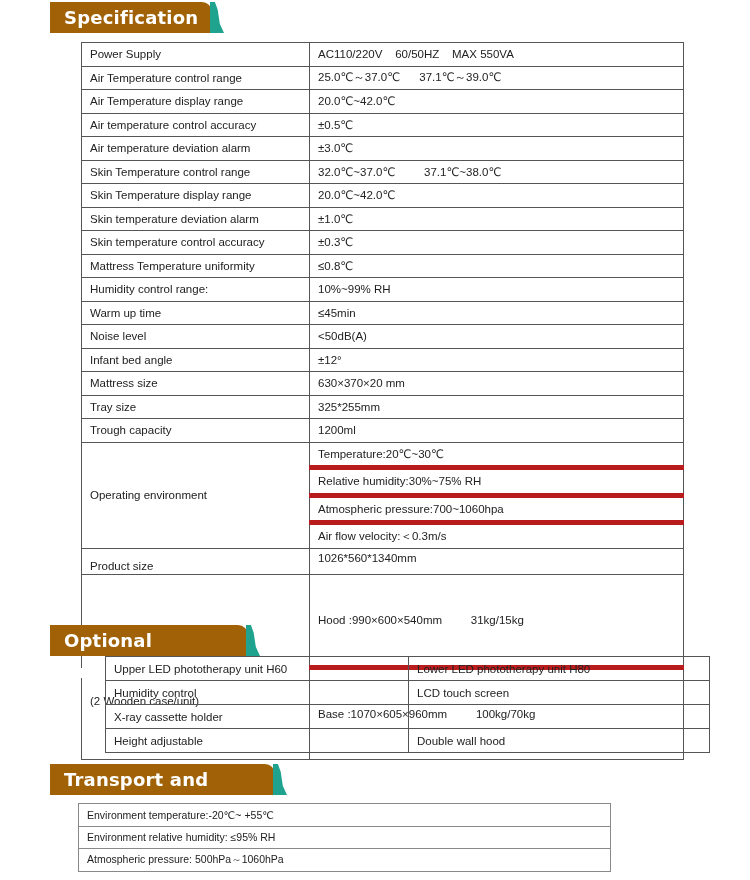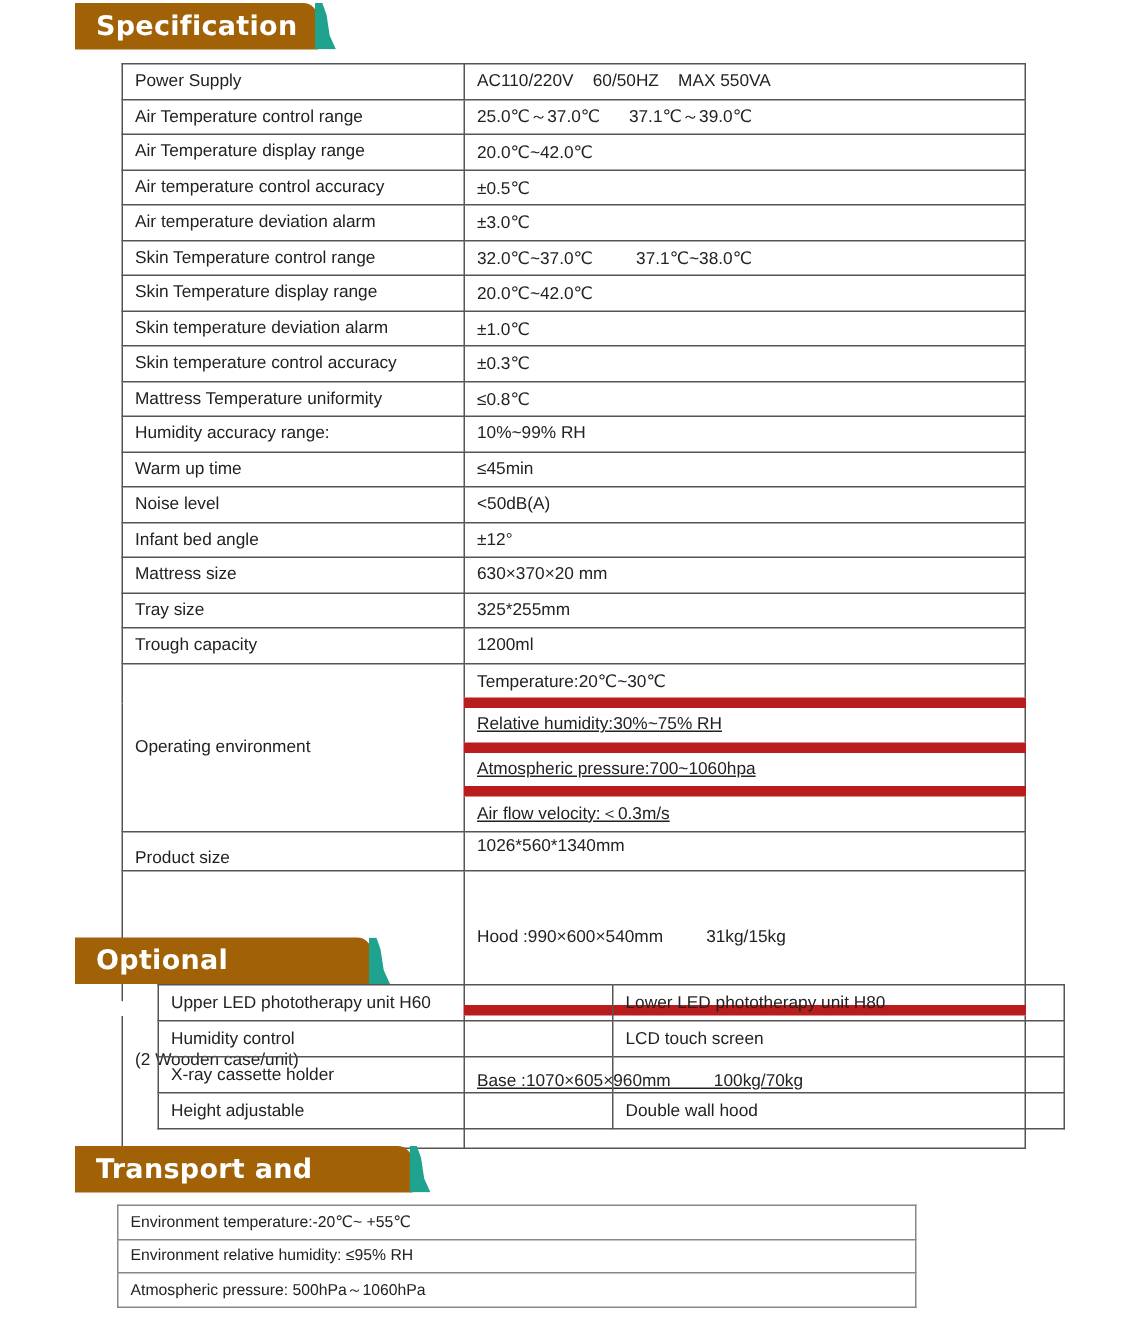--- a/index.html
+++ b/index.html
@@ -48,21 +48,21 @@
     }
     td {
       border: 1px solid #555;
       padding: 0 0 0 8px;
       vertical-align: middle;
       white-space: pre;
     }
     #spec-table { left: 81px; top: 42px; width: 603px; }
     #spec-table td { height: 22.5px; margin-top: 24px; }
     #spec-table td.label { width: 219px; }
-    #spec-table td.sub { border-top: 7px solid #b91c1c; text-decoration: underline; }
+    #spec-table td.sub { border-top: 5px solid #b91c1c; }
     #opt-table { left: 80px; top: 656px; width: 605px; margin-left: 25px; }
     #opt-table td { height: 23px; font-size: 11.5px; }
     #opt-table td.c1 { width: 294px; }
     #ts-table { left: 78px; top: 803px; width: 533px; }
     #ts-table td { height: 21.5px; font-size: 10.5px; border-color: #888; }
   </style>
 </head>
 <body>
 
 <div class="section-tab" style="top:2px; width:162px;">Specification</div>
@@ -103,21 +103,21 @@
     </tr>
     <tr>
       <td class="label">Skin temperature control accuracy</td>
       <td>±0.3℃</td>
     </tr>
     <tr>
       <td class="label">Mattress Temperature uniformity</td>
       <td>≤0.8℃</td>
     </tr>
     <tr>
-      <td class="label">Humidity accuracy range:</td>
+      <td class="label">Humidity control range:</td>
       <td>10%~99% RH</td>
     </tr>
     <tr>
       <td class="label">Warm up time</td>
       <td>≤45min</td>
     </tr>
     <tr>
       <td class="label">Noise level</td>
       <td>&lt;50dB(A)</td>
     </tr>

